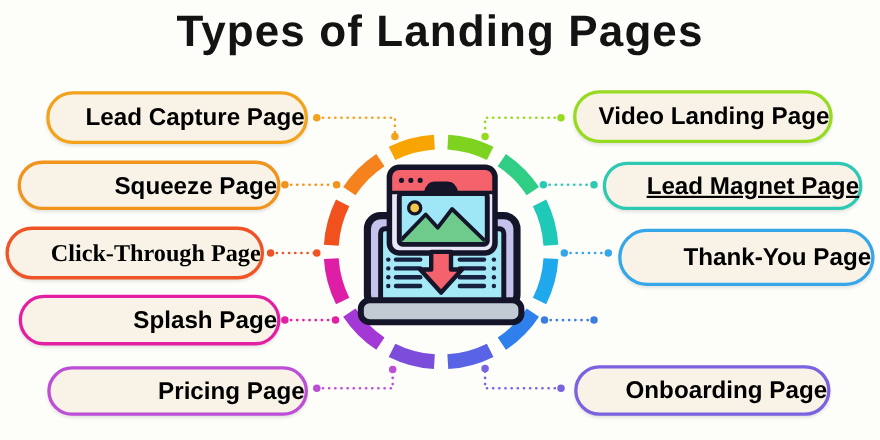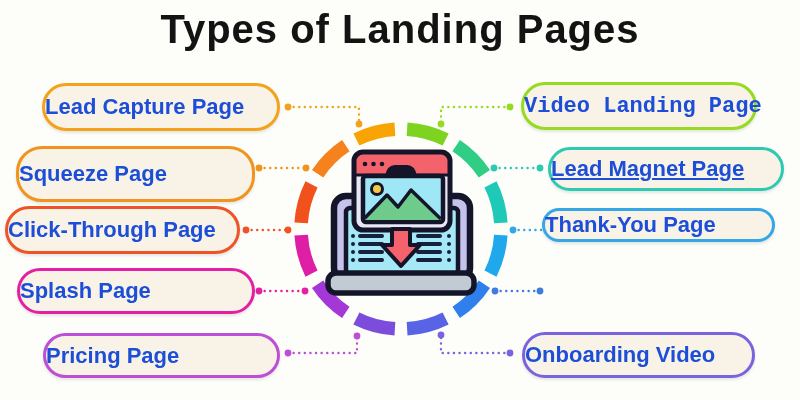--- a/index.html
+++ b/index.html
@@ -6,35 +6,35 @@
   #canvas{
     position:relative;width:800px;height:400px;overflow:hidden;
     background:#FDFDFA;
     font-family:"Liberation Sans", sans-serif;
   }
   .title{
     position:absolute;left:0;top:7px;width:800px;text-align:center;
     font-size:40px;font-weight:800;letter-spacing:1px;color:#131313;
   }
   .pill{
-    position:absolute;display:flex;align-items:center;justify-content:flex-start;
+    position:absolute;display:flex;align-items:center;justify-content:flex-end;
     background:#F8F3E6;border:3px solid #999;border-radius:26px;
-    font-size:22px;font-weight:700;color:#1d4ed8;
+    font-size:22px;font-weight:700;color:#000000;
     box-shadow:0 2px 3px rgba(0,0,0,0.10);
     box-sizing:border-box;white-space:nowrap;
   }
   
   .pl1{left:42px;  top:83px;  width:238px;height:48px;}
-  .pl2{left:16px;  top:146px; width:239px;height:56px;}
-  .pl3{left:5px;   top:206px; width:235px;height:48px;}
+  .pl2{left:16px;  top:146px; width:239px;height:45px;}
+  .pl3{left:5px;   top:206px; width:235px;height:48px;font-family:Liberation Serif, serif;}
   .pl4{left:17px;  top:268px; width:238px;height:46px;}
   .pl5{left:43px;  top:333px; width:237px;height:45px;}
-  .pr1{left:521px; top:82px;  width:236px;height:48px;font-family:Liberation Mono, monospace;}
+  .pr1{left:521px; top:82px;  width:236px;height:48px;}
   .pr2{left:548px; top:147px; width:236px;height:44px;text-decoration:underline;}
-  .pr3{left:542px; top:208px; width:233px;height:34px;}
+  .pr3{left:562px; top:208px; width:233px;height:52px;}
   .pr4{left:547px; top:268px; width:236px;height:48px;}
   .pr5{left:522px; top:332px; width:233px;height:46px;}
   svg{position:absolute;display:block;}
   #connector-layer{left:0;top:0;}
   #emblem-svg{left:291px;top:119px;}
 </style>
 </head>
 <body>
 
 <div id="canvas">
@@ -93,21 +93,21 @@
   <div class="pill pr1" style="border-color: rgb(150, 219, 33);">
       <span>Video Landing Page</span>
     </div>
   <div class="pill pr2" style="border-color: rgb(46, 201, 178);">
       <span>Lead Magnet Page</span>
     </div>
   <div class="pill pr3" style="border-color: rgb(53, 167, 232);">
       <span>Thank-You Page</span>
     </div>
   <div class="pill pr5" style="border-color: rgb(122, 98, 224);">
-      <span>Onboarding Video</span>
+      <span>Onboarding Page</span>
     </div>
 
   <svg id="emblem-svg" width="220" height="220" viewBox="0 0 220 220">
     <g id="ring-g">
         <path d="M 116.10485395348569 10.186520157813305 A 100 100 0 0 1 154.61978131098087 20.506563839797494" stroke="#7ED321" stroke-width="13.5" fill="none" stroke-linecap="butt"></path>
         <path d="M 165.19369853120583 26.61141779328318 A 100 100 0 0 1 193.38858220671682 54.806301468794175" stroke="#30CE85" stroke-width="13.5" fill="none" stroke-linecap="butt"></path>
         <path d="M 199.49343616020252 65.38021868901913 A 100 100 0 0 1 209.8134798421867 103.89514604651431" stroke="#1EC9B7" stroke-width="13.5" fill="none" stroke-linecap="butt"></path>
         <path d="M 209.8134798421867 116.1048539534857 A 100 100 0 0 1 199.49343616020252 154.6197813109809" stroke="#1FA9EC" stroke-width="13.5" fill="none" stroke-linecap="butt"></path>
         <path d="M 193.38858220671682 165.19369853120583 A 100 100 0 0 1 165.19369853120583 193.38858220671682" stroke="#2F80ED" stroke-width="13.5" fill="none" stroke-linecap="butt"></path>
         <path d="M 154.6197813109809 199.49343616020252 A 100 100 0 0 1 116.10485395348572 209.8134798421867" stroke="#5963E6" stroke-width="13.5" fill="none" stroke-linecap="butt"></path>

